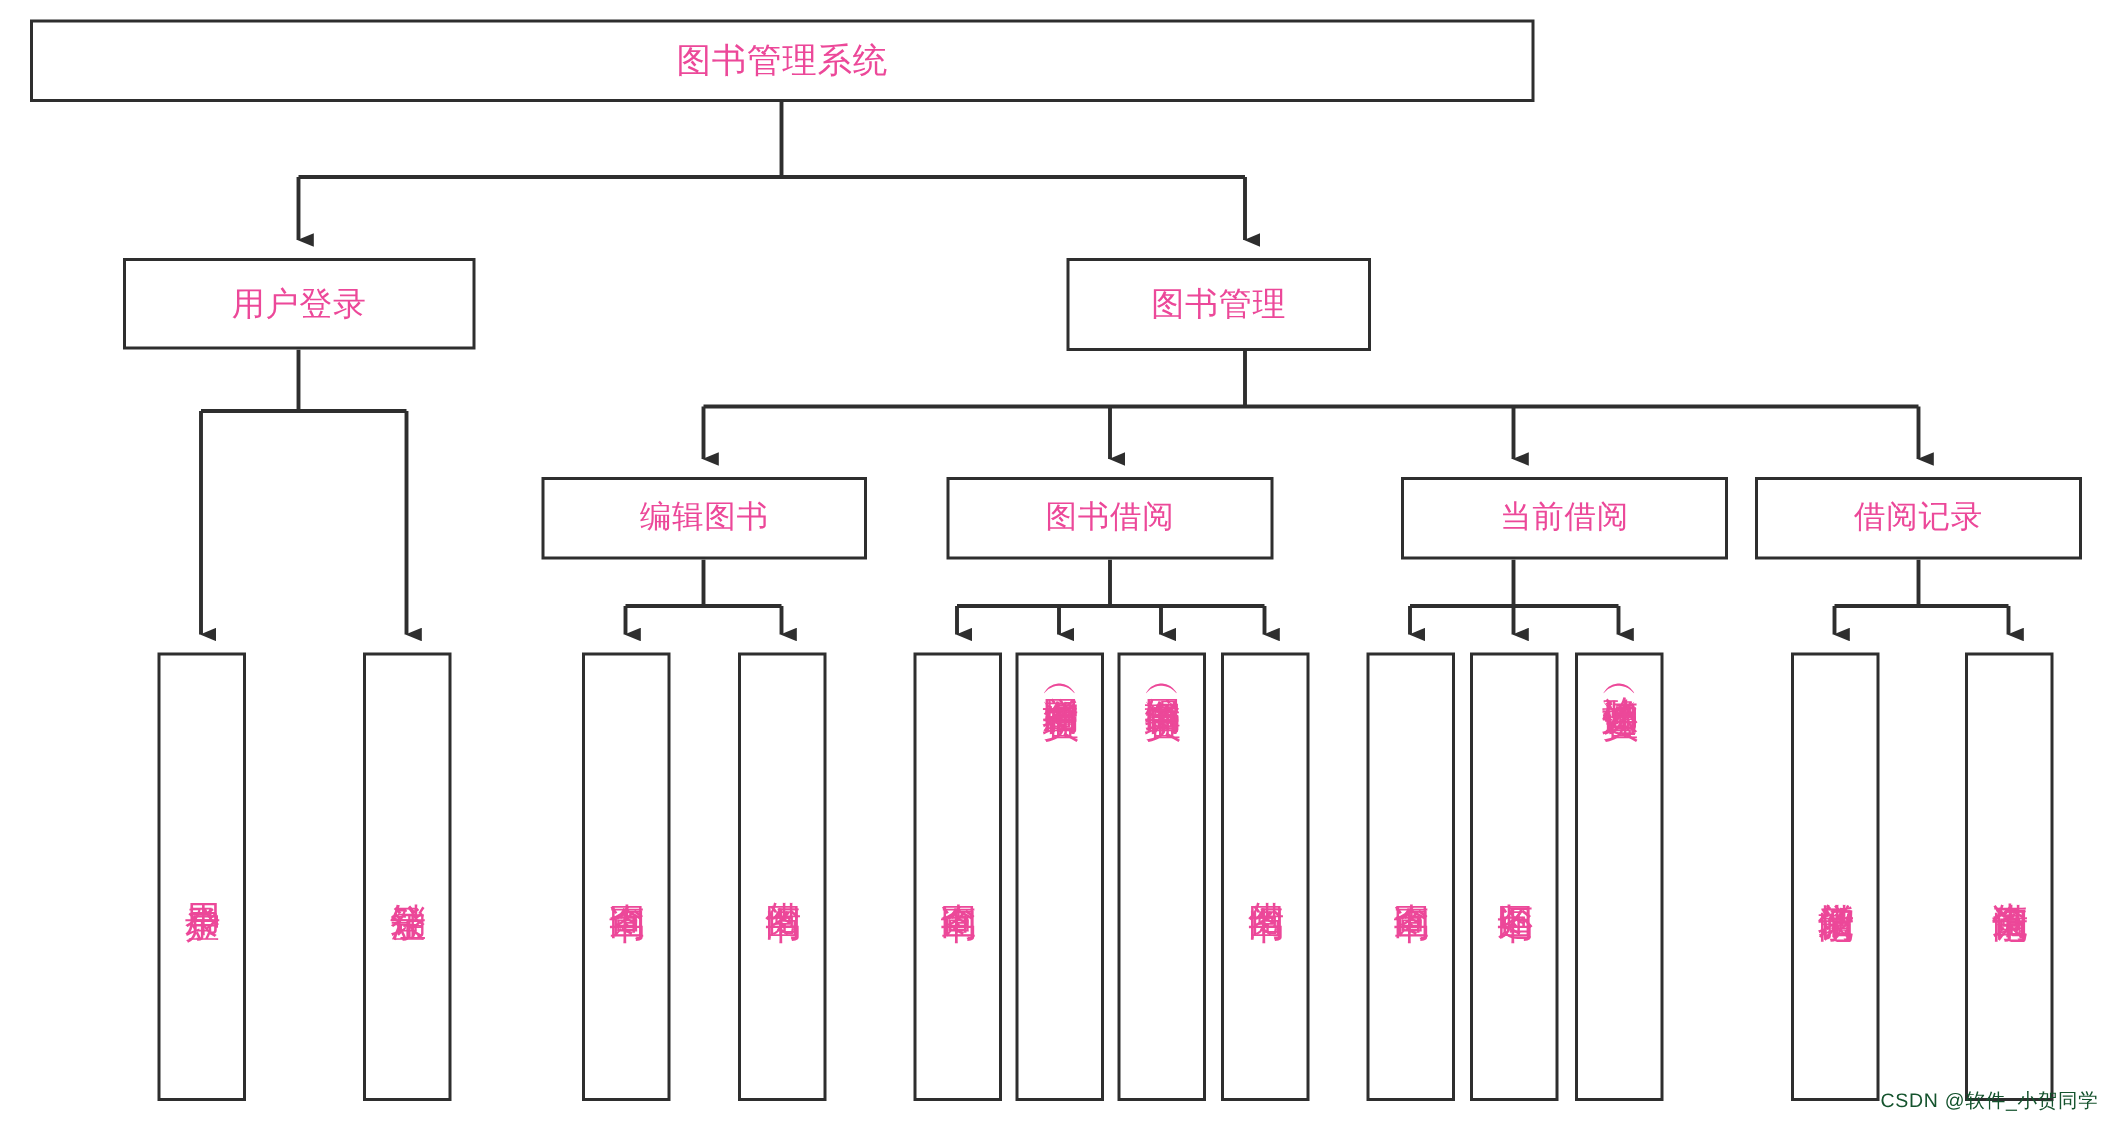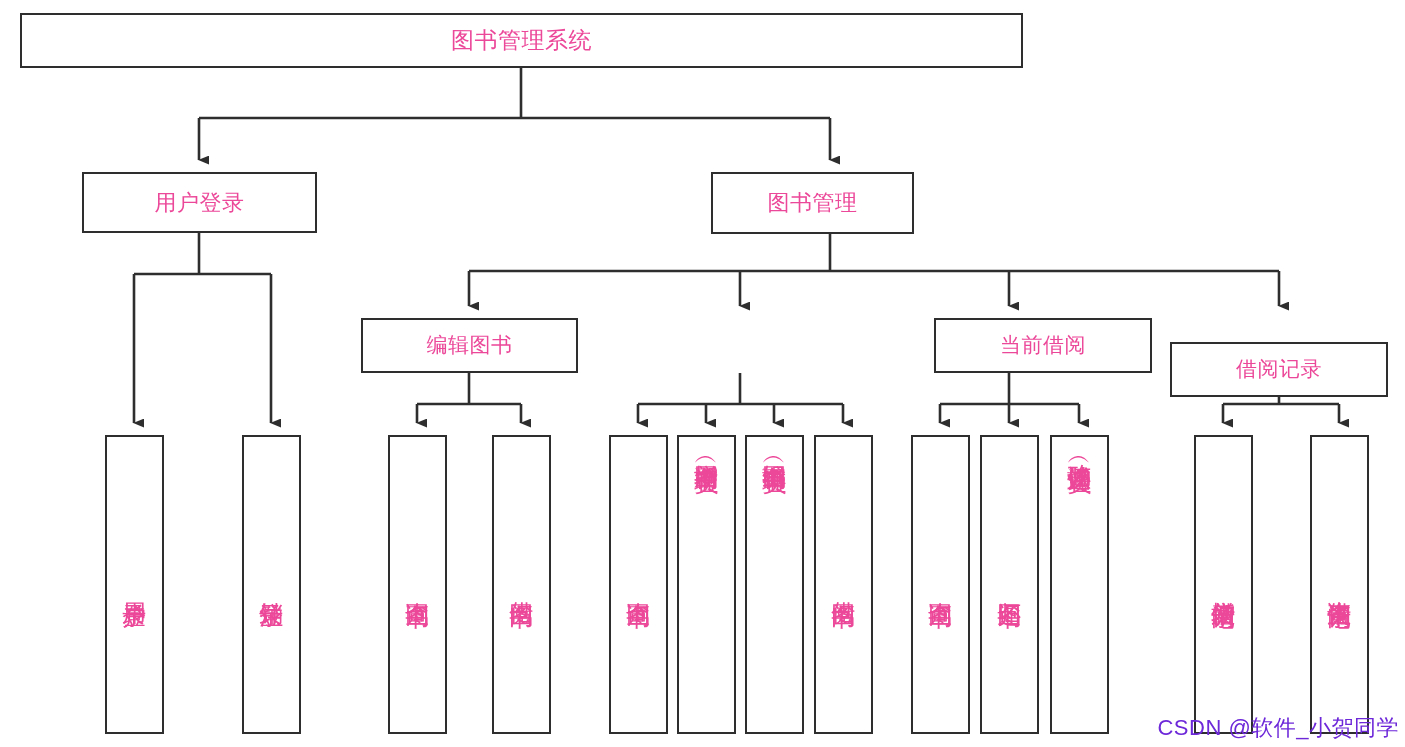--- a/index.html
+++ b/index.html
@@ -64,22 +64,22 @@
     align-items: flex-start;
     justify-content: center;
     padding-top: 8px;
   }
   .leaf.center-text { align-items: center; padding-top: 0; }
 
   #watermark {
     position: absolute;
     right: 6px;
     bottom: 4px;
-    font-size: 22px;
-    color: #6d28d9;
+    font-size: 13px;
+    color: #14532d;
     letter-spacing: 0.5px;
     z-index: 5;
     white-space: nowrap;
   }
 </style>
 </head>
 <body>
 
 <div id="diagram-root">
 
@@ -143,26 +143,29 @@
   </div>
 
   <div class="node lvl-branch" style="left:711px; top:172px; width:203px; height:62px;">
     <span class="node-label">图书管理</span>
   </div>
 
   <div class="node lvl-group" style="left:361px; top:318px; width:217px; height:55px;">
     <span class="node-label">编辑图书</span>
   </div>
 
+  <div class="node lvl-group" style="left:631px; top:318px; width:218px; height:55px;">
+    <span class="node-label">图书借阅</span>
+  </div>
 
   <div class="node lvl-group" style="left:900px; top:318px; width:218px; height:55px;margin-left:34px;">
     <span class="node-label">当前借阅</span>
   </div>
 
-  <div class="node lvl-group" style="left:1170px; top:318px; width:218px; height:55px;margin-top:24px;">
+  <div class="node lvl-group" style="left:1170px; top:318px; width:218px; height:55px;">
     <span class="node-label">借阅记录</span>
   </div>
 
   <div class="node leaf center-text" style="left:105px; top:435px; width:59px; height:299px;">
     <span class="node-label">用户登录</span>
   </div>
 
   <div class="node leaf center-text" style="left:242px; top:435px; width:59px; height:299px;">
     <span class="node-label">注销登录</span>
   </div>

